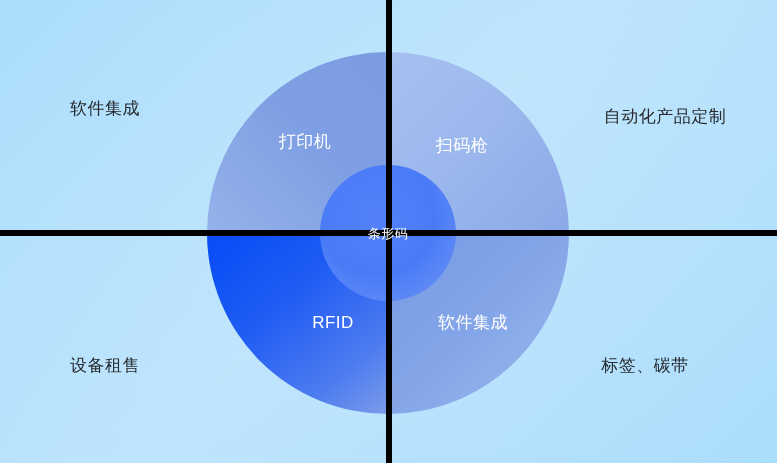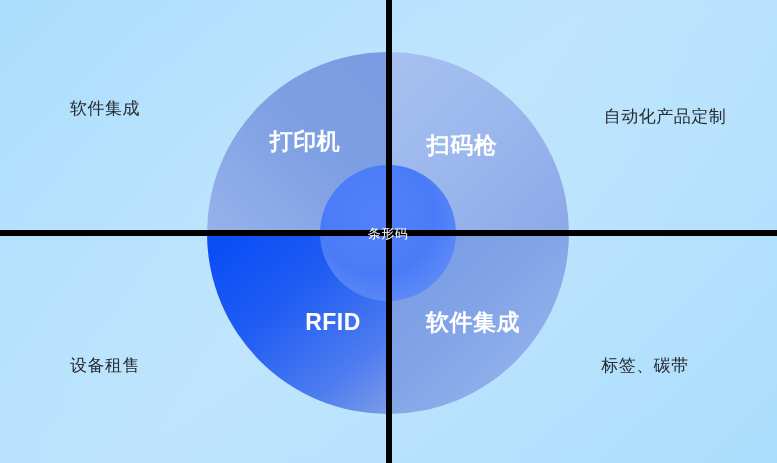--- a/index.html
+++ b/index.html
@@ -60,24 +60,23 @@
     white-space: nowrap;
     line-height: 1;
     transform: translate(-50%, -50%);
   }
   .lbl-outer {
     font-size: 17px;
     color: #262a2e;
     letter-spacing: .5px;
   }
   .lbl-seg {
-    font-size: 23px;
+    font-size: 17px;
     color: #ffffff;
     letter-spacing: .5px;
-    font-weight: bold;
   }
   .lbl-core {
     font-size: 13px;
     color: #ffffff;
     letter-spacing: .5px;
   }
   
   .p-sw-out { left: 105px;  top: 108px; }
   .p-se-out { left: 665px;  top: 116px; }
   .p-nw-out { left: 105px;  top: 365px; }

